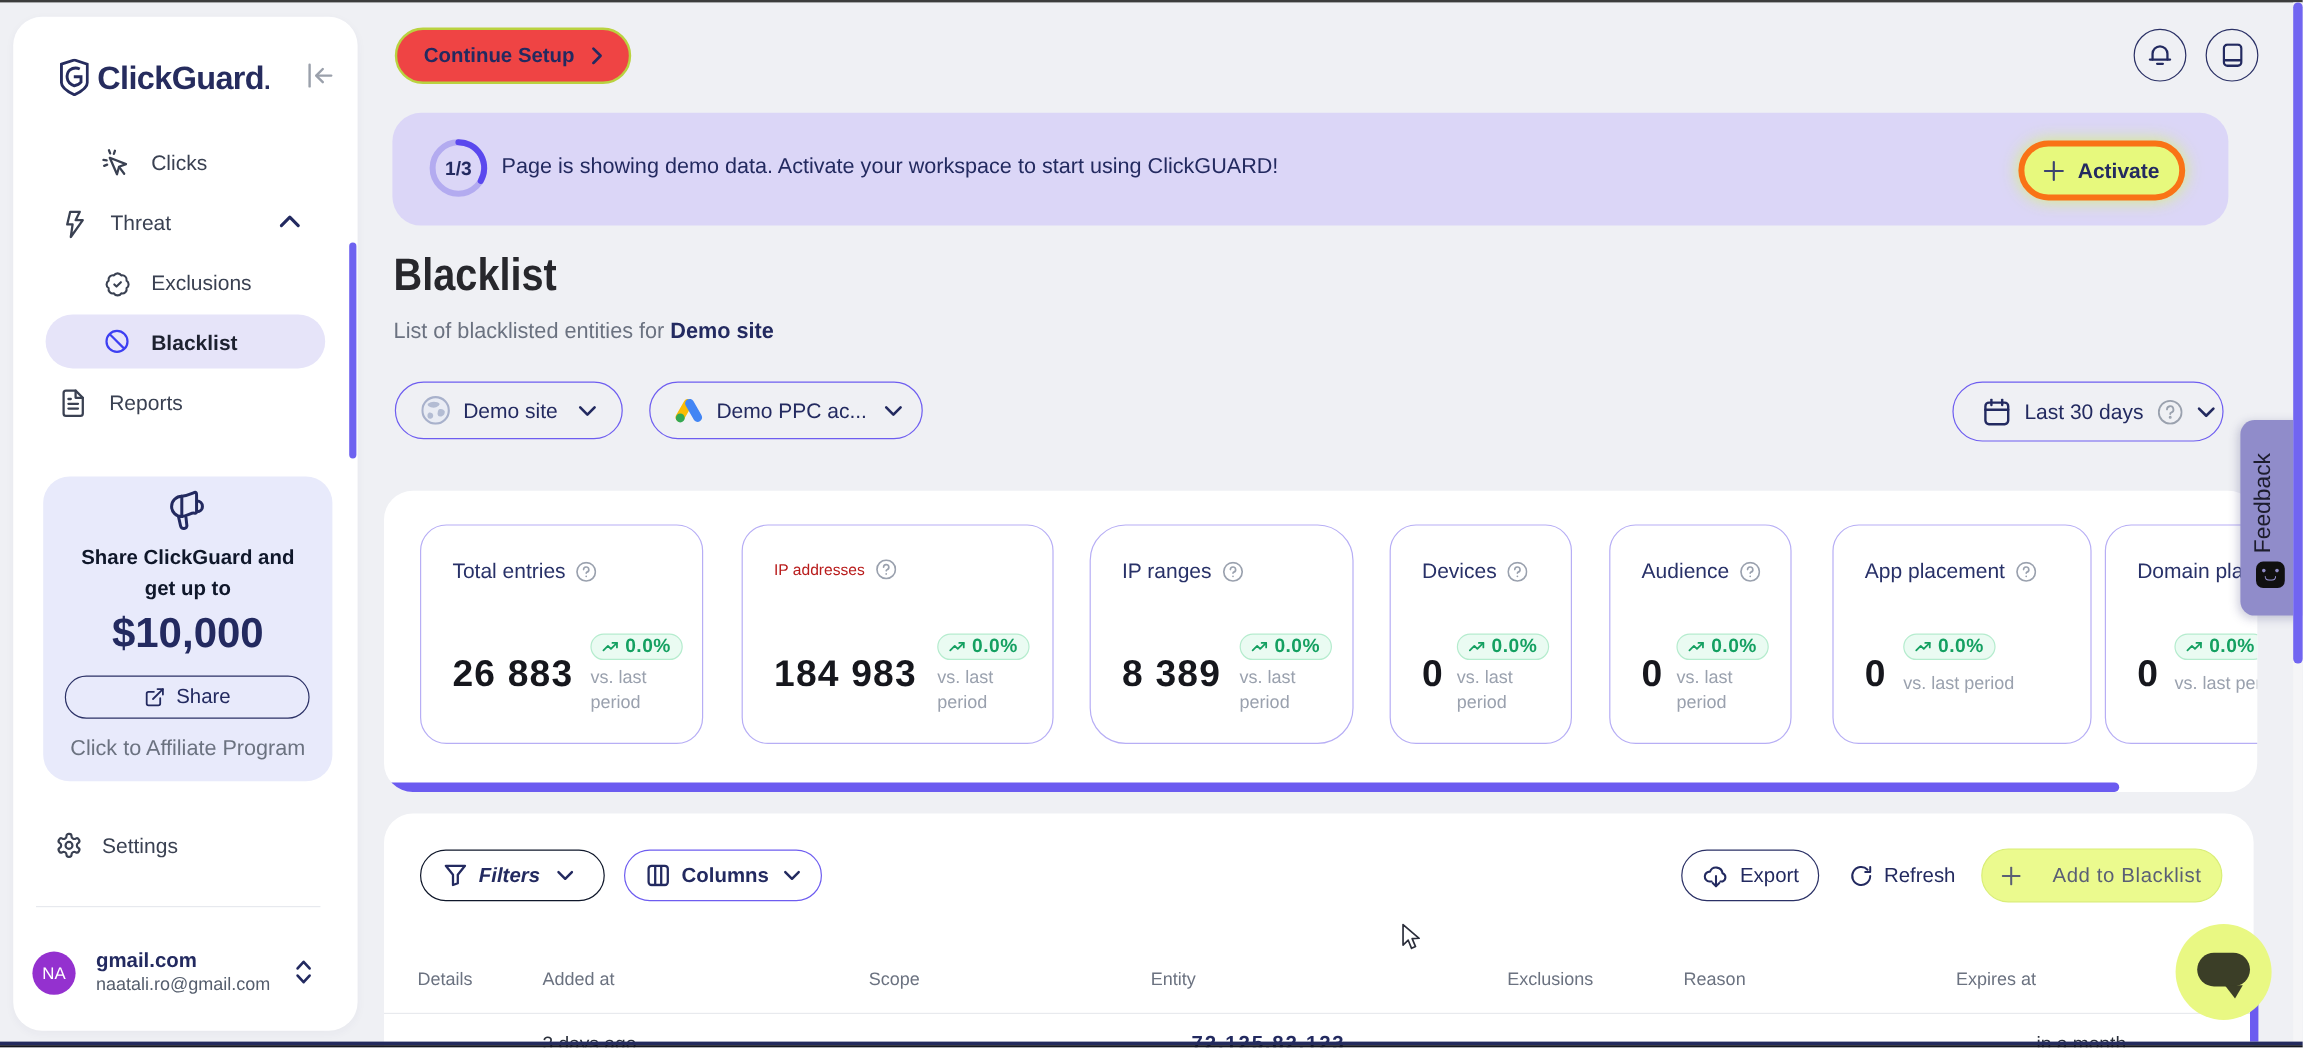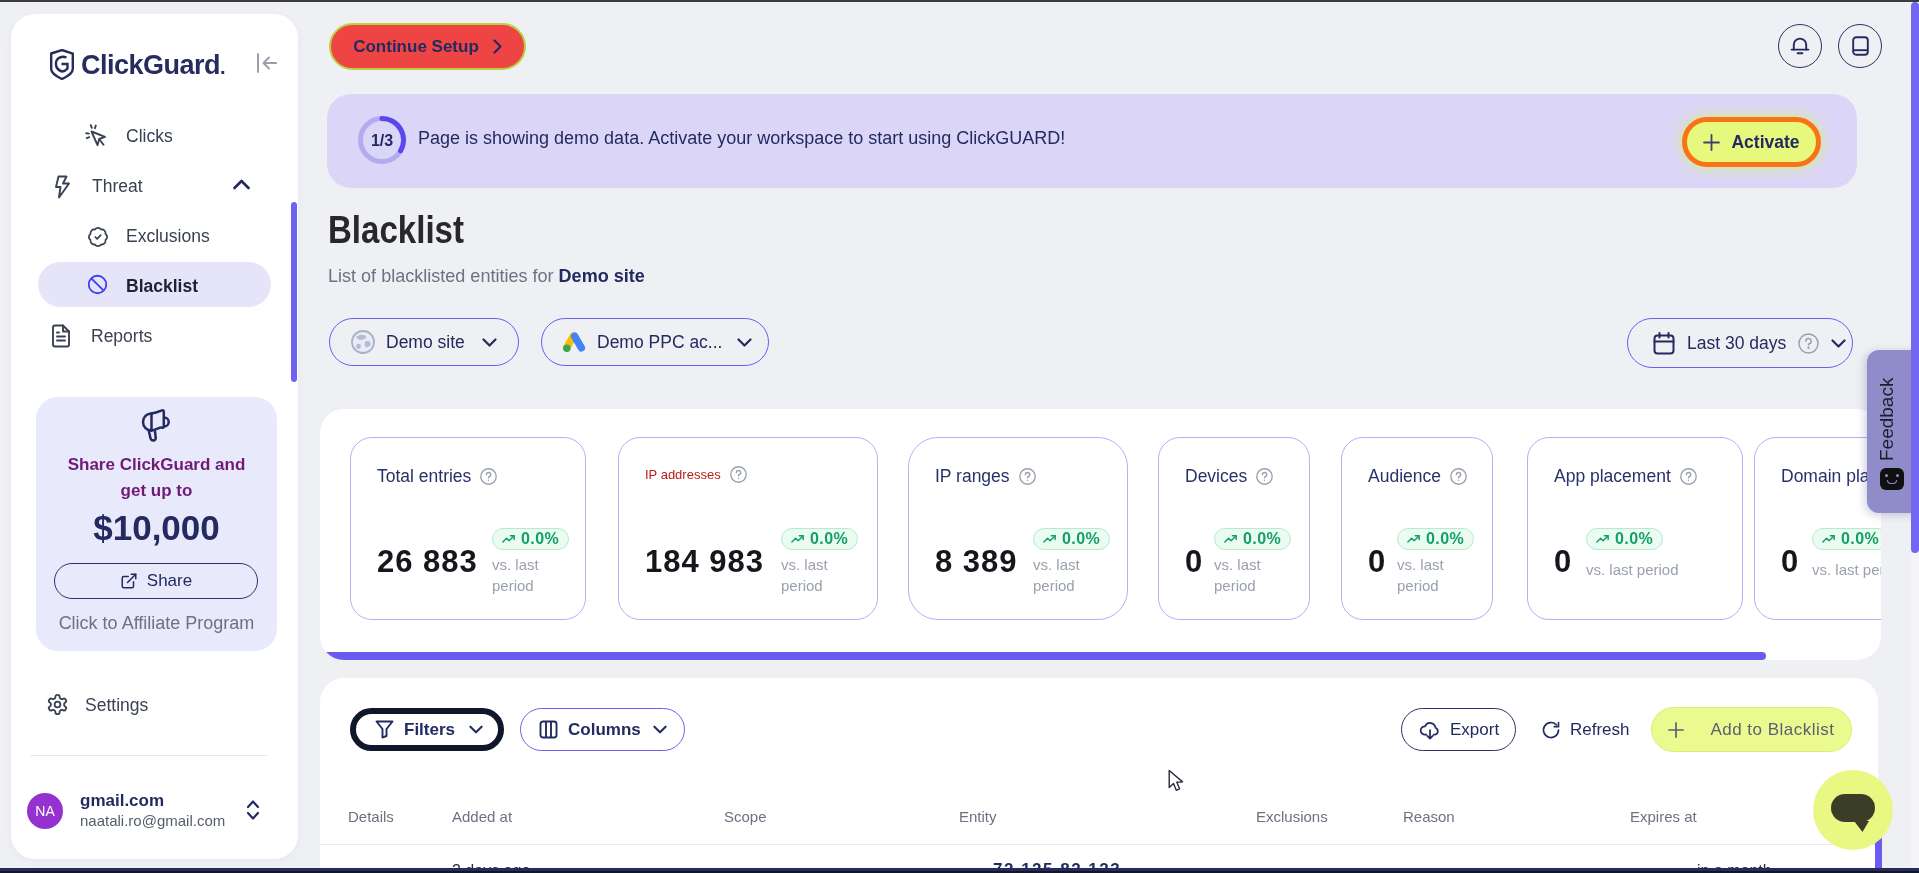--- a/index.html
+++ b/index.html
@@ -88,21 +88,21 @@
 <div class="abs" style="left:36px;top:397px;width:241px;height:254px;background:#e8eafb;border-radius:22px;"></div>
 <div class="abs" style="left:140px;top:407px;">
 <svg width="32" height="37" viewBox="0 0 32 37" fill="none" stroke="#232a60" stroke-width="2.5" stroke-linecap="round" stroke-linejoin="round">
   <path d="M11.5 6.5 a8.5 8.5 0 0 0 0 17"></path>
   <path d="M11.5 6.5 V23.5"></path>
   <path d="M11.5 6.5 C16 6 20 4.2 22 3.4 Q23.8 2.8 23.8 5 V19 Q23.8 21.2 22 20.6 C20 19.9 16 23 11.5 23.5"></path>
   <path d="M24.2 10.5 a4.3 4.3 0 0 1 0 9"></path>
   <path d="M8.8 23.7 L10.5 31.3 a2.7 2.7 0 0 0 2.7 2.1 h0.3 a2.2 2.2 0 0 0 2.2-2.6 L15 24.3"></path>
 </svg>
 </div>
-<div class="abs" style="left:36px;top:452px;width:241px;text-align:center;font-size:17px;font-weight:bold;color:#701a75;line-height:26px;">Share ClickGuard and<br>get up to</div>
+<div class="abs" style="left:36px;top:452px;width:241px;text-align:center;font-size:17px;font-weight:bold;color:#0f172a;line-height:26px;">Share ClickGuard and<br>get up to</div>
 <div class="abs" style="left:36px;top:508px;width:241px;text-align:center;font-size:35px;font-weight:bold;color:#232a60;">$10,000</div>
 <div class="abs" style="left:54px;top:563px;width:204px;height:36px;border:1.4px solid #2b3166;border-radius:18px;display:flex;align-items:center;justify-content:center;gap:9px;">
   <svg width="18" height="18" viewBox="0 0 24 24" fill="none" stroke="#232a60" stroke-width="2" stroke-linecap="round" stroke-linejoin="round">
       <path d="M18 13v6a2 2 0 0 1-2 2H5a2 2 0 0 1-2-2V8a2 2 0 0 1 2-2h6"></path>
       <path d="M15 3h6v6"></path>
       <path d="M10 14L21 3"></path>
     </svg>
   <span style="font-size:17px;color:#232a60;">Share</span>
 </div>
 <div class="abs" style="left:36px;top:613px;width:241px;text-align:center;font-size:18px;color:#6b7280;">Click to Affiliate Program</div>
@@ -334,21 +334,21 @@
     </div>
     <div style="position:absolute;left:57px;top:121px;font-size:15px;color:#9aa1ae;line-height:21px;white-space:nowrap;">vs. last per...</div>
   </div>
     </div>
 
   <div class="abs" style="left:0px;top:243px;width:1446px;height:8px;border-radius:0 4px 4px 0;background:#6b5bf0;"></div>
 </div>
 
 <div class="abs" style="left:320px;top:678px;width:1558px;height:195px;background:#fff;border-radius:24px 24px 0 0;overflow:hidden;">
 
-  <div class="abs" style="left:30px;top:30px;width:154px;height:43px;border:6px solid #0f172a;border-radius:22px;display:flex;align-items:center;padding-left:19px;gap:10px;white-space:nowrap;">
+  <div class="abs" style="left:30px;top:30px;width:154px;height:43px;border:1px solid #0f172a;border-radius:22px;display:flex;align-items:center;padding-left:19px;gap:10px;white-space:nowrap;font-style:italic;">
     <svg width="19" height="19" viewBox="0 0 19 19" fill="none" stroke="#232a60" stroke-width="1.9" stroke-linejoin="round">
         <path d="M1.5 1.5 H17.5 L11.5 9 V16 L7.5 17.5 V9 Z"></path>
       </svg>
     <span style="font-size:17px;font-weight:600;color:#232a60;">Filters</span>
     <svg style="margin-left:4px" width="14" height="9" viewBox="0 0 15 9" fill="none" stroke="#232a60" stroke-width="2.2" stroke-linecap="round" stroke-linejoin="round">
         <path d="M1.5 1.5 L7.5 7.5 L13.5 1.5"></path>
       </svg>
   </div>
 
   <div class="abs" style="left:200px;top:30px;width:165px;height:43px;border:1px solid #6e5df0;border-radius:22px;display:flex;align-items:center;padding-left:18px;gap:10px;white-space:nowrap;">

